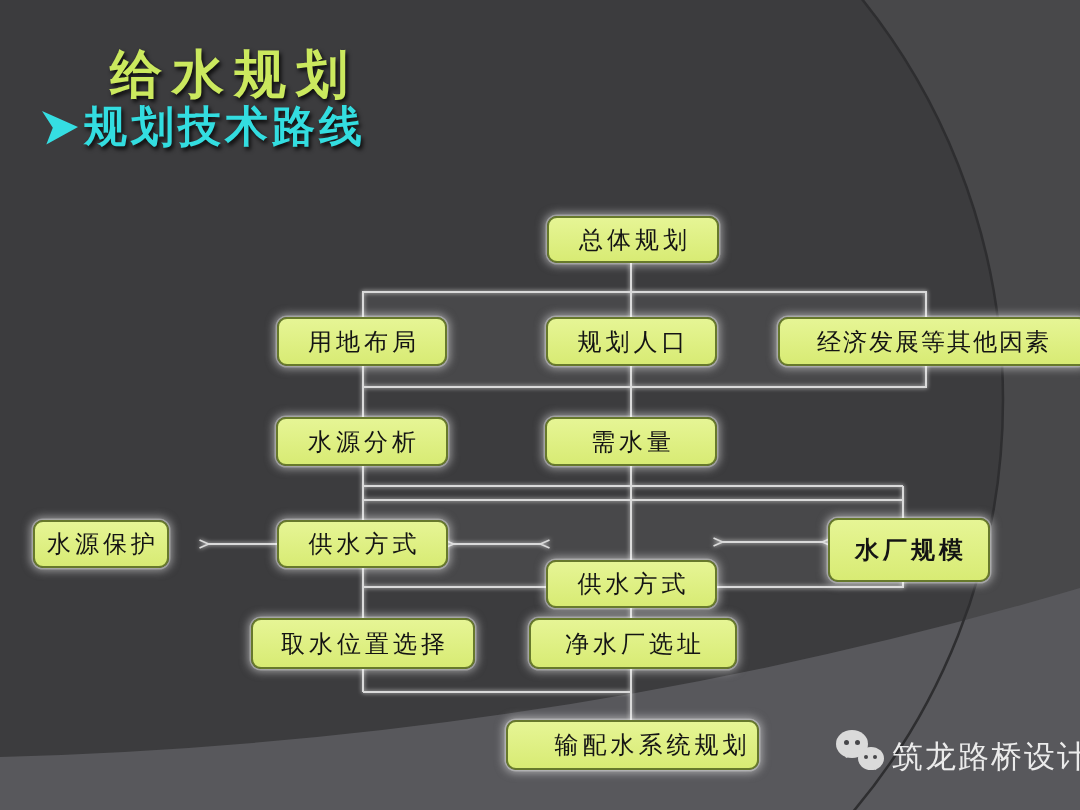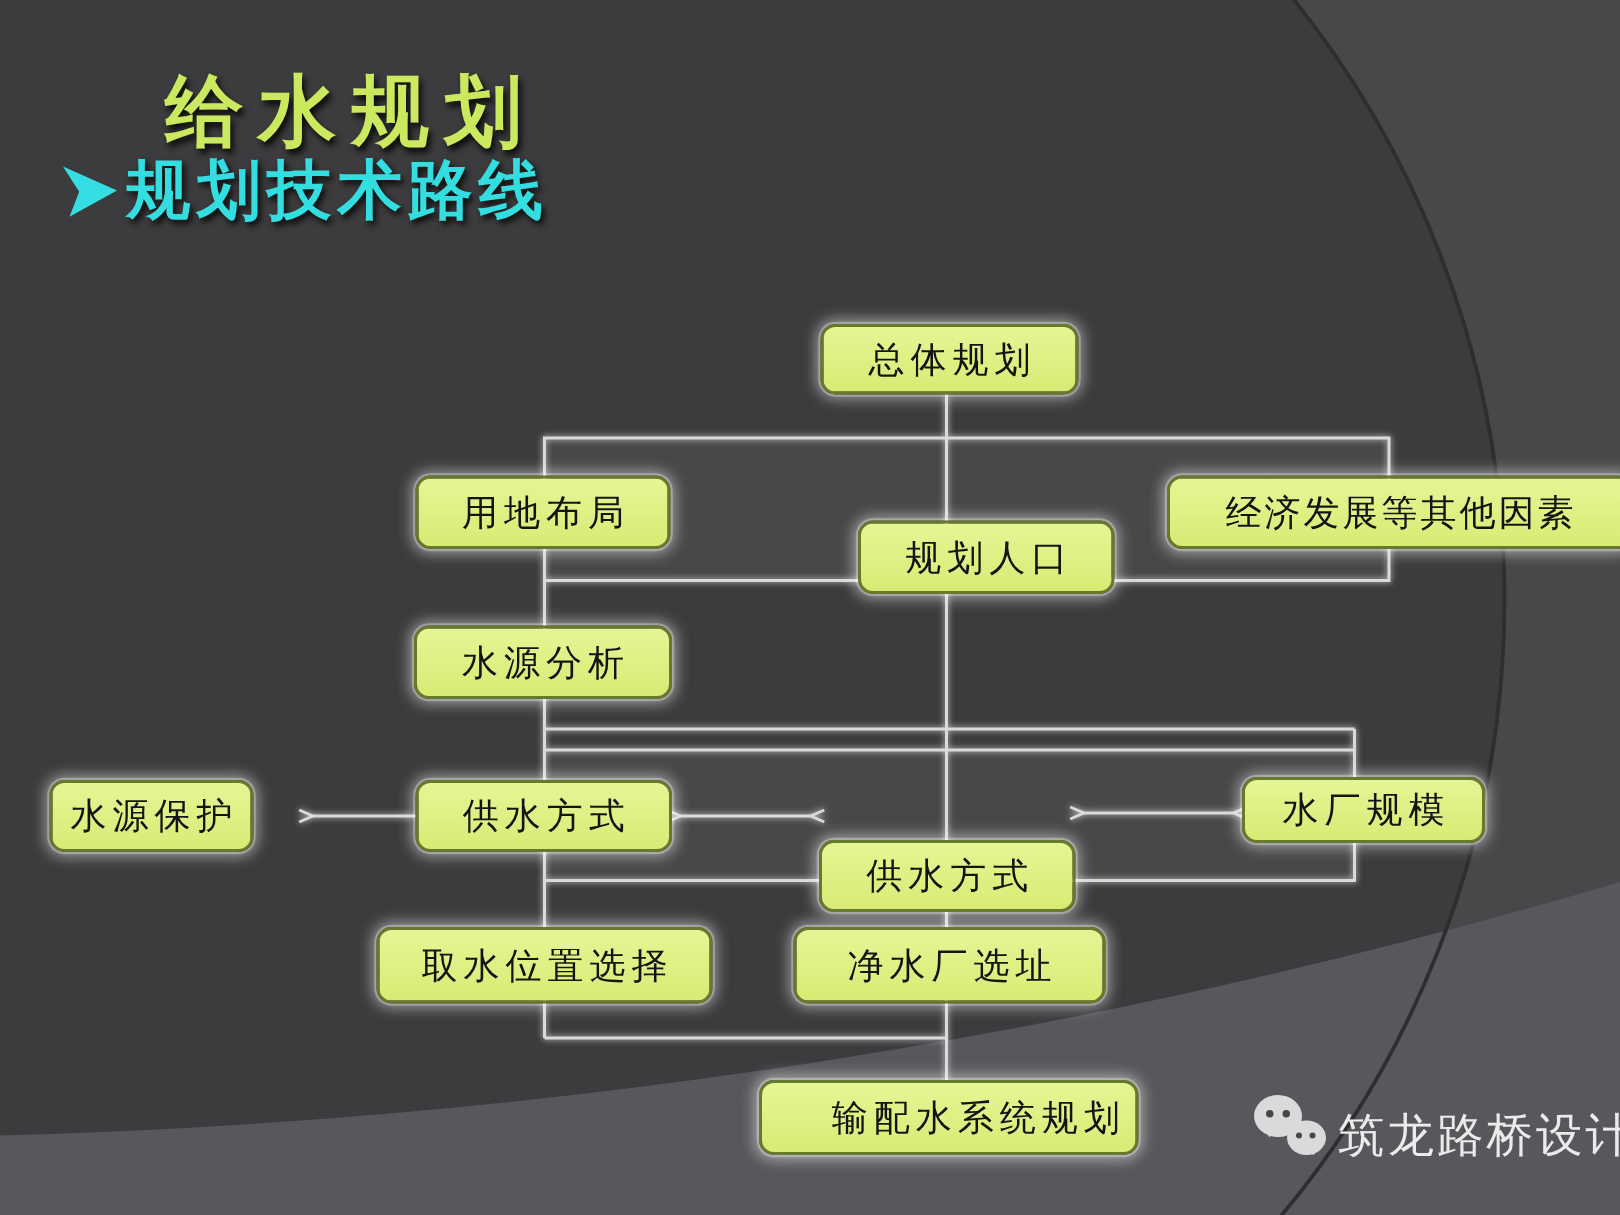--- a/index.html
+++ b/index.html
@@ -107,27 +107,28 @@
   </svg>
 
   <div id="page-title">给水规划</div>
   <div id="subtitle-row">
     <div id="subtitle-bullet"></div>
     <div id="subtitle-text">规划技术路线</div>
   </div>
 
   <div class="node" style="left:547px;top:216px;width:172px;height:47px;">总体规划</div>
   <div class="node" style="left:277px;top:317px;width:170px;height:49px;">用地布局</div>
-  <div class="node" style="left:572px;top:317px;width:171px;height:49px;margin-top:30px;">规划人口</div>
+  <div class="node" style="left:546px;top:317px;width:171px;height:49px;">规划人口</div>
   <div class="node wide" style="left:778px;top:317px;width:310px;height:49px;">经济发展等其他因素</div>
   <div class="node" style="left:276px;top:417px;width:172px;height:49px;">水源分析</div>
+  <div class="node" style="left:545px;top:417px;width:172px;height:49px;">需水量</div>
   <div class="node" style="left:33px;top:520px;width:136px;height:48px;text-align:center;">水源保护</div>
   <div class="node" style="left:277px;top:520px;width:171px;height:48px;">供水方式</div>
   <div class="node" style="left:546px;top:520px;width:171px;height:48px;margin-top:40px;">供水方式</div>
-  <div class="node" style="left:828px;top:518px;width:162px;height:44px;">水厂规模</div>
+  <div class="node" style="left:828px;top:518px;width:162px;height:64px;font-weight:bold;">水厂规模</div>
   <div class="node" style="left:251px;top:618px;width:224px;height:51px;">取水位置选择</div>
   <div class="node" style="left:529px;top:618px;width:208px;height:51px;">净水厂选址</div>
   <div class="node" style="left:506px;top:720px;width:253px;height:50px;padding-left:36px;">输配水系统规划</div>
 
   <div id="watermark">
     <div class="wx">
       <div class="wx-bubble wx-big">
         <span class="wx-eye e1"></span>
         <span class="wx-eye e2"></span>
       </div>

